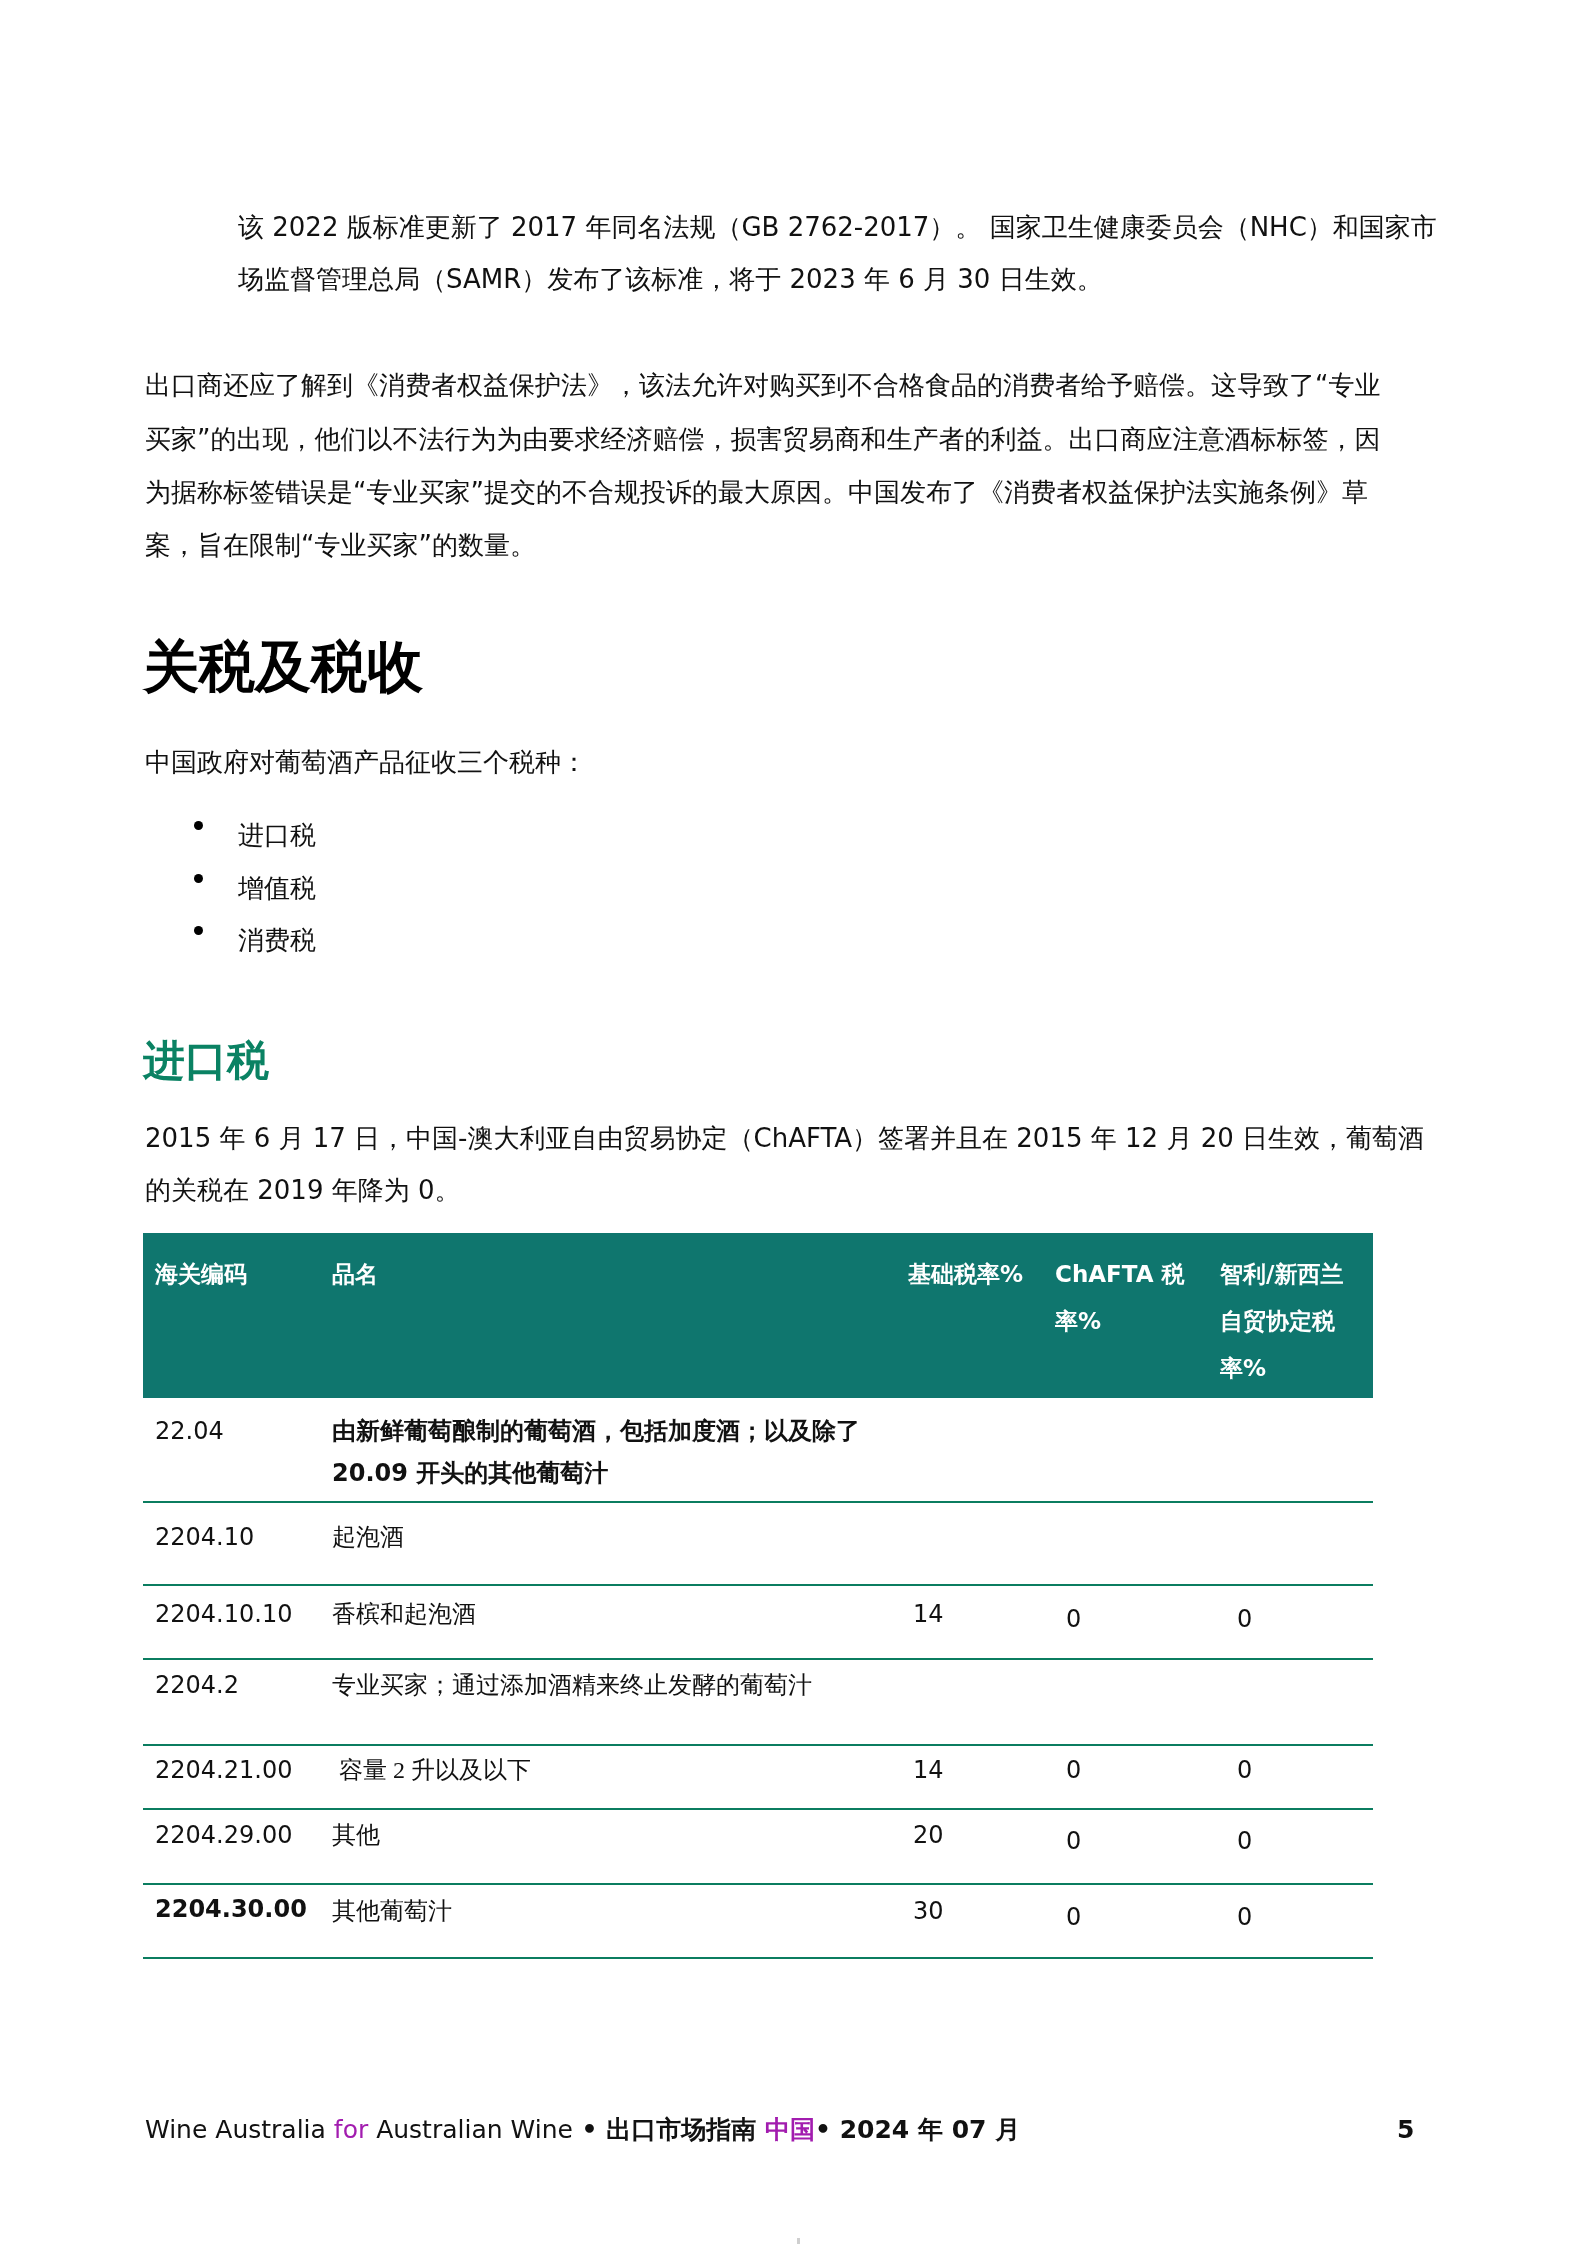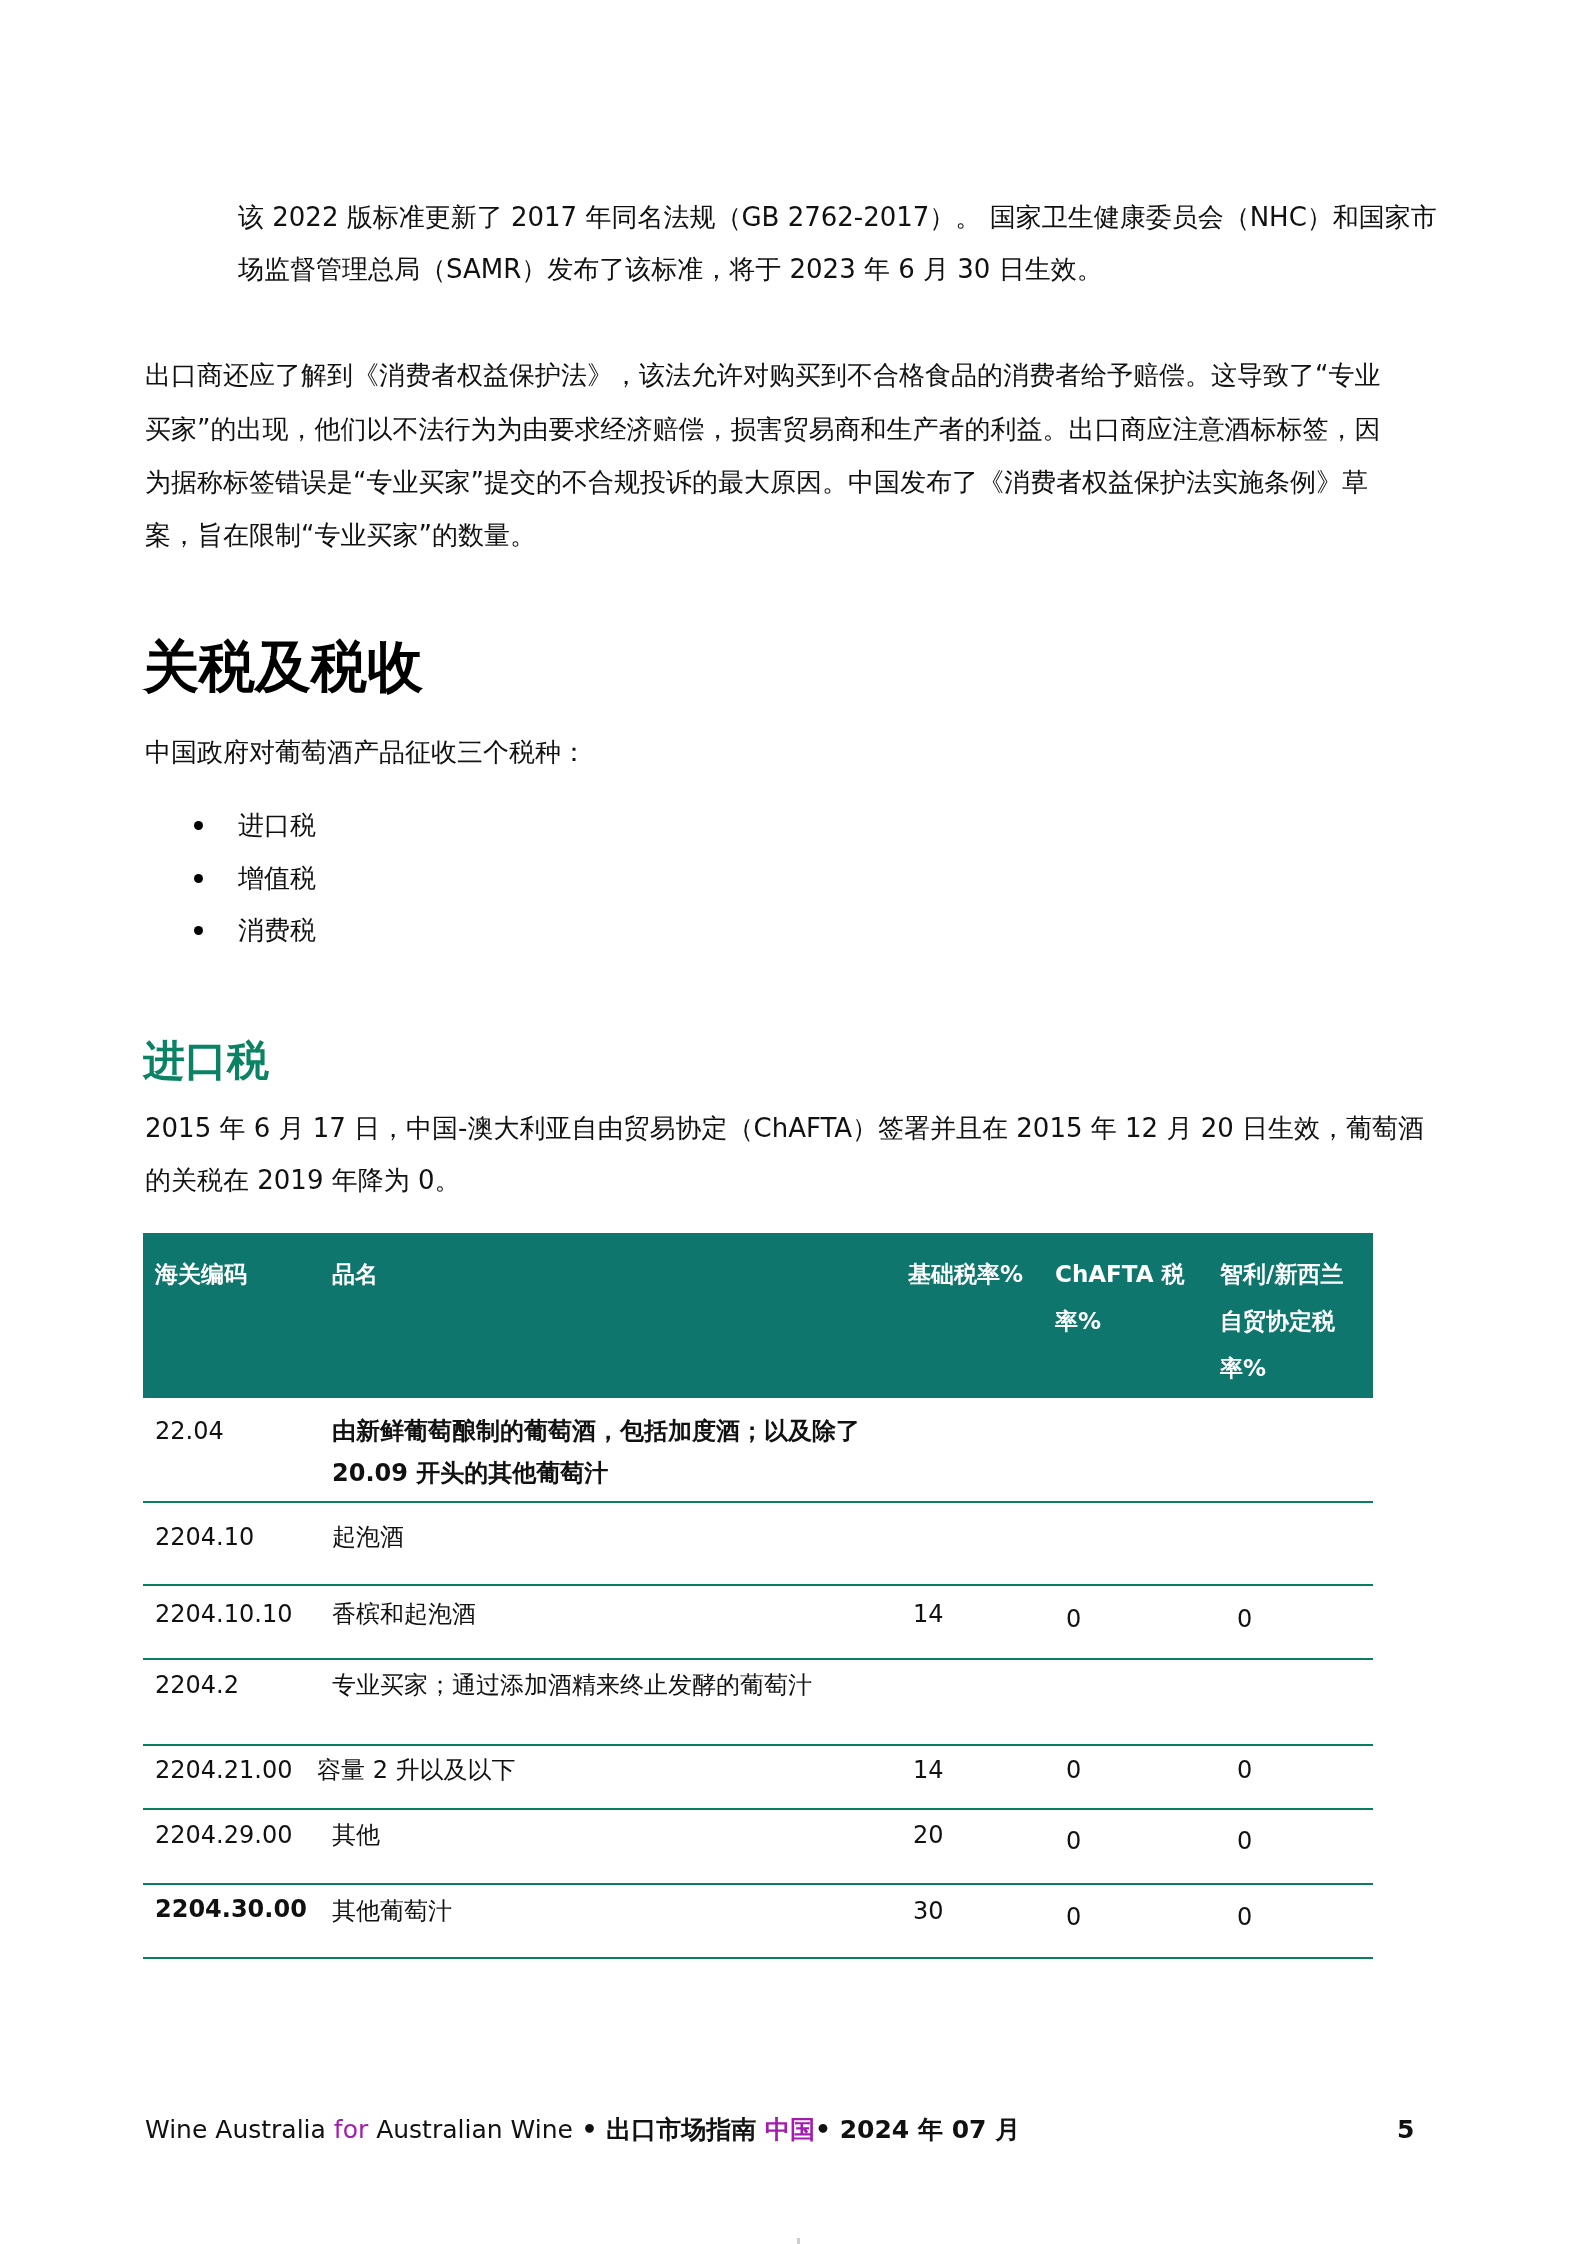--- a/index.html
+++ b/index.html
@@ -5,20 +5,21 @@
   html, body { margin: 0; padding: 0; background: #ffffff; }
   body {
     width: 1585px; height: 2244px; position: relative; overflow: hidden;
     font-family: "DejaVu Sans", "Liberation Sans", sans-serif;
     color: #111111;
   }
   .line {
     position: absolute; white-space: nowrap;
     font-size: 26px; line-height: 36px; height: 36px;
     letter-spacing: 0px;
+    margin-top: 10px;
   }
   .h1 {
     position: absolute; left: 143px; top: 634px;
     font-size: 56px; line-height: 66px; font-weight: bold; color: #000;
     white-space: nowrap;
   }
   .h2 {
     position: absolute; left: 143px; top: 1036px;
     font-size: 42px; line-height: 50px; font-weight: bold; color: #0a8263;
     white-space: nowrap;
@@ -131,21 +132,21 @@
     <div class="td" style="left:1094px; top:12px;">0</div>
   </div>
 
   <div class="trow" style="height:84px;">
     <div class="td" style="left:12px; top:4px;">2204.2</div>
     <div class="td" style="left:189px; top:4px;">专业买家；通过添加酒精来终止发酵的葡萄汁</div>
   </div>
 
   <div class="trow" style="height:62px;">
     <div class="td" style="left:12px; top:3px;">2204.21.00</div>
-    <div class="td" style="left:174px; top:3px;">容量 2 升以及以下</div>
+    <div class="td" style="left:196px; top:3px;font-family:Liberation Serif, serif;">容量 2 升以及以下</div>
     <div class="td" style="left:770px; top:3px;">14</div>
     <div class="td" style="left:923px; top:3px;">0</div>
     <div class="td" style="left:1094px; top:3px;">0</div>
   </div>
 
   <div class="trow" style="height:73px;text-align:right;">
     <div class="td" style="left:12px; top:4px;">2204.29.00</div>
     <div class="td" style="left:189px; top:4px;">其他</div>
     <div class="td" style="left:770px; top:4px;">20</div>
     <div class="td" style="left:923px; top:10px;">0</div>

